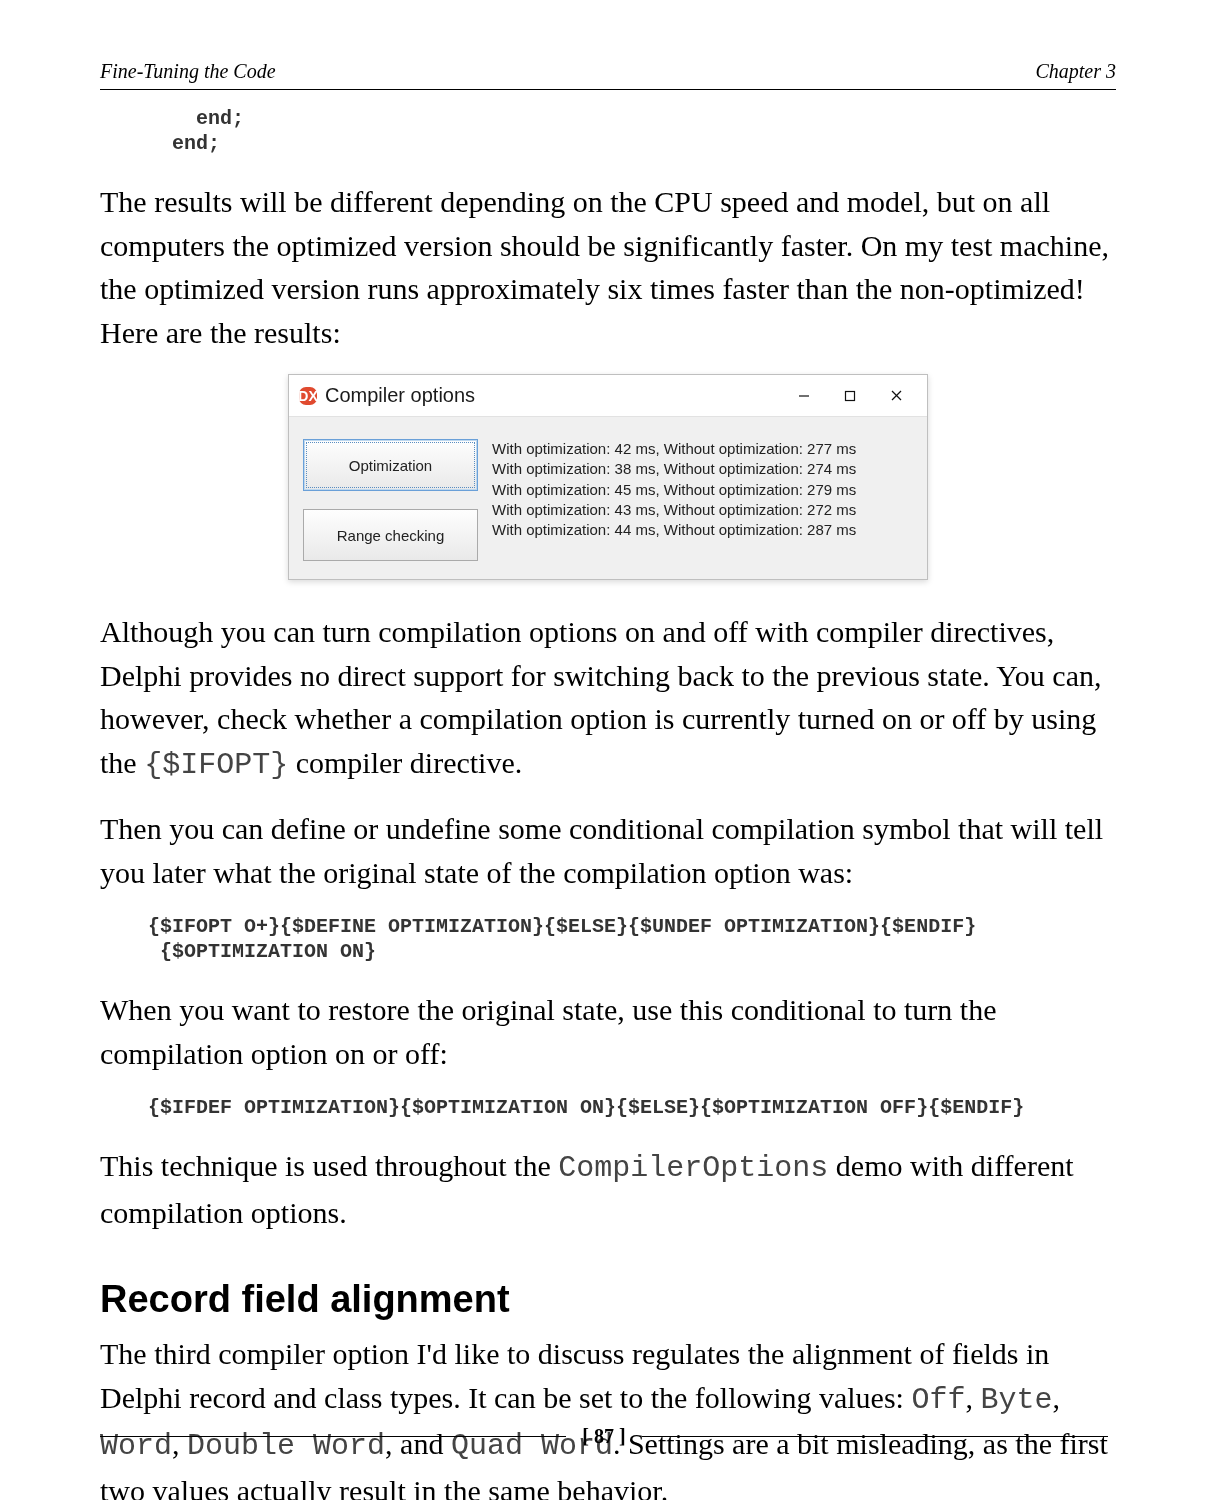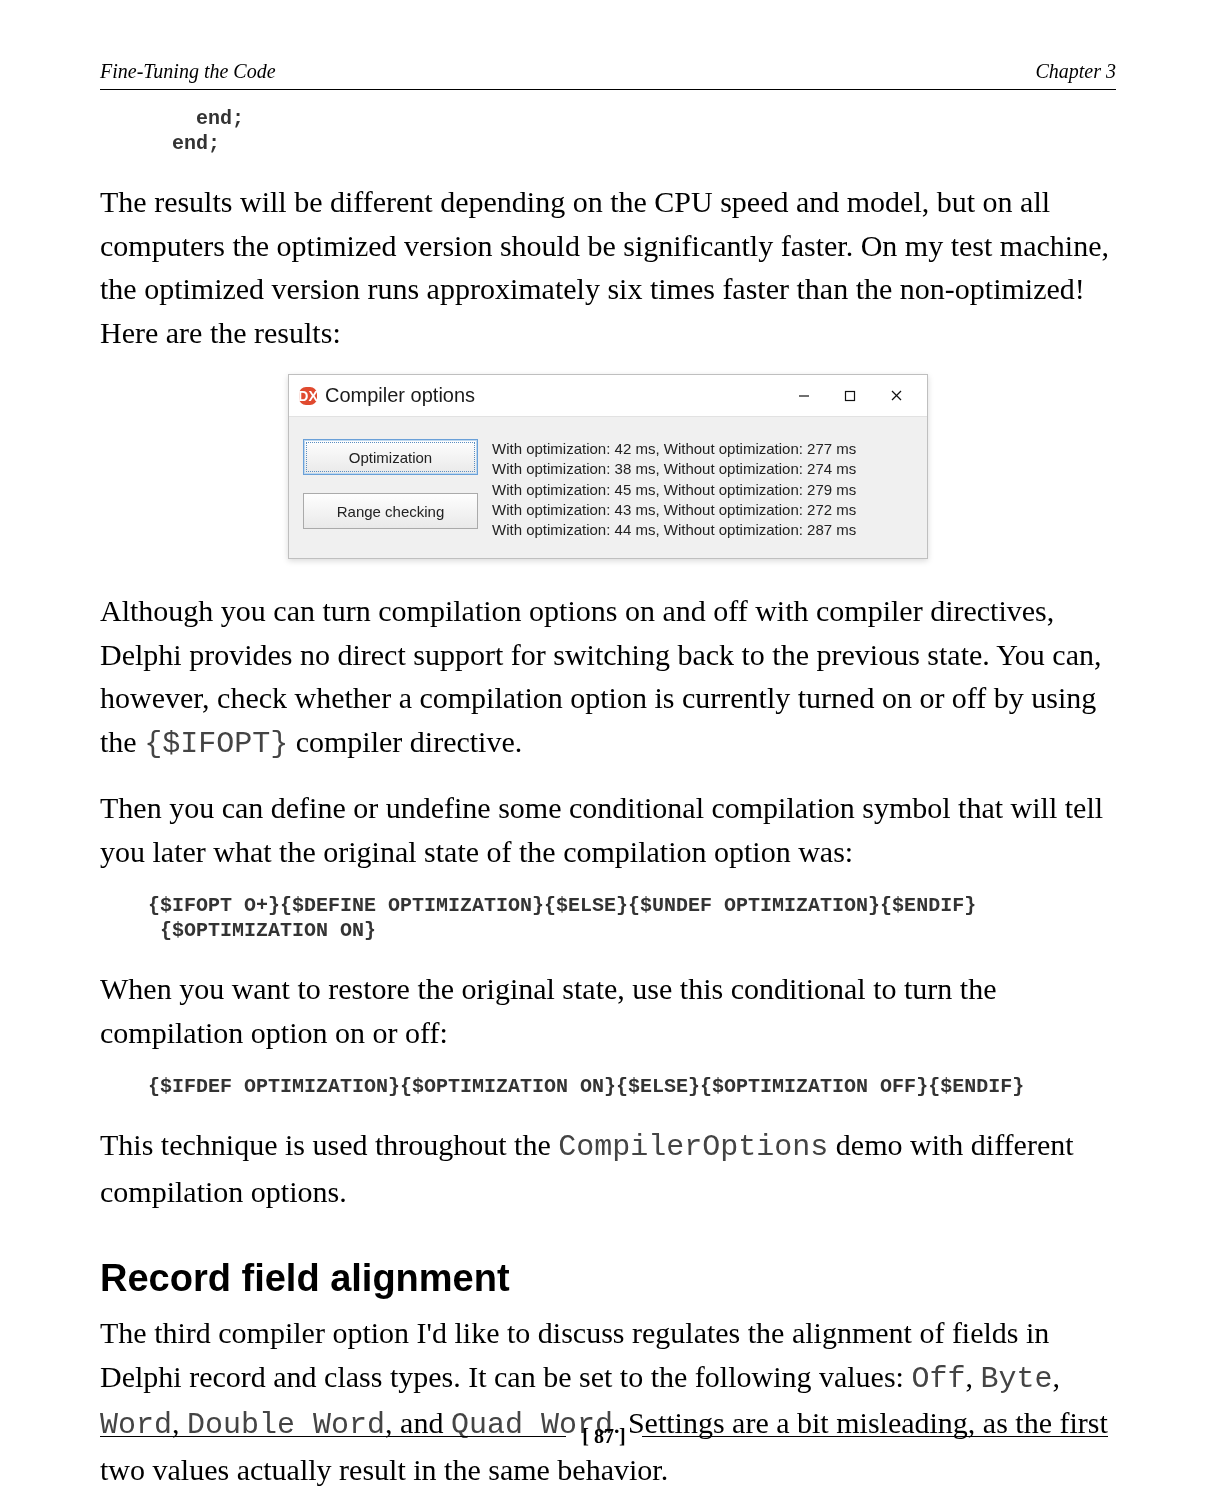--- a/index.html
+++ b/index.html
@@ -95,21 +95,21 @@
     gap: 14px;
     background: #f0f0f0;
   }
   .btn-col {
     display: flex;
     flex-direction: column;
     gap: 18px;
     width: 175px;
   }
   .ui-btn {
-    height: 36px;
+    height: 52px;
     border: 1px solid #aaa;
     background: linear-gradient(#fefefe,#e9e9e9);
     font-family: "Segoe UI", Arial, sans-serif;
     font-size: 15px;
     color: #222;
     display: flex; align-items: center; justify-content: center;
   }
   .ui-btn.focused {
     outline: 1px dotted #5a8ec2;
     outline-offset: -4px;

